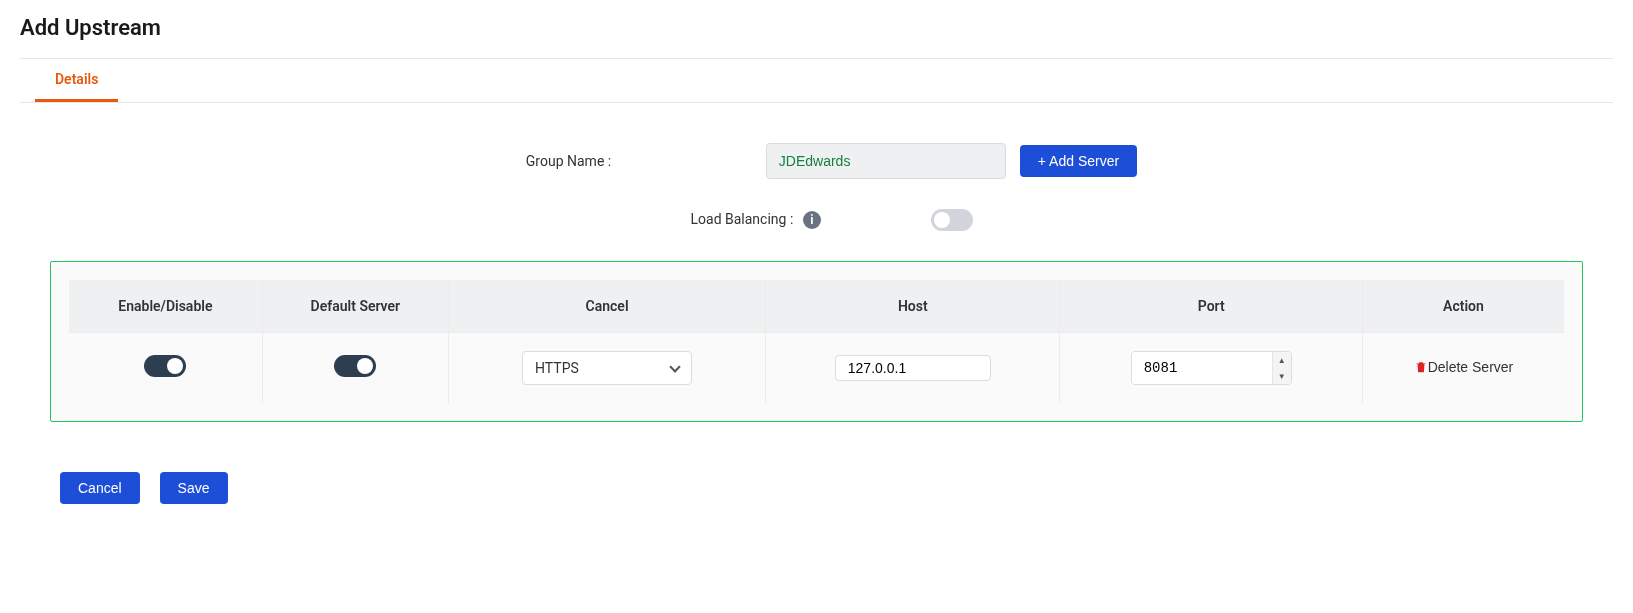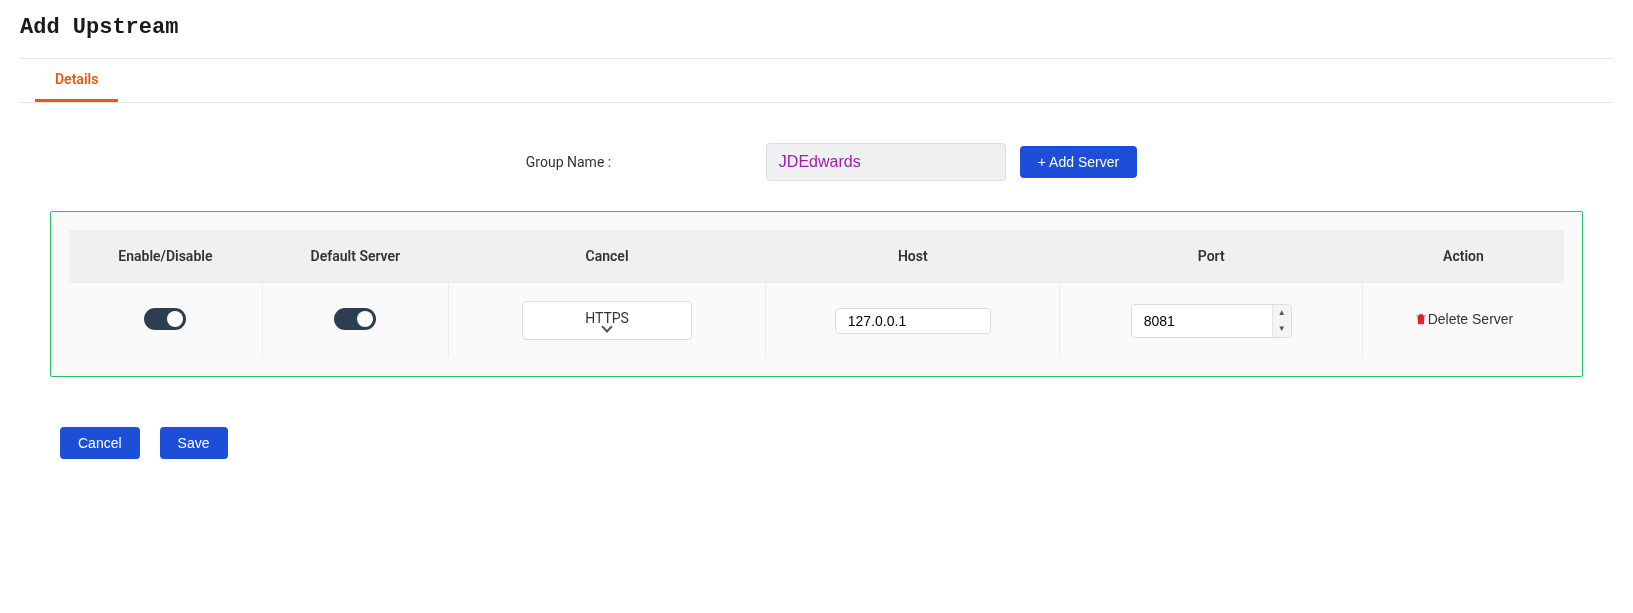--- a/index.html
+++ b/index.html
@@ -10,21 +10,20 @@
 body {
   font-family: -apple-system, BlinkMacSystemFont, "Segoe UI", Roboto, Helvetica, Arial, sans-serif;
   background: #ffffff;
   color: #1a1a1a;
   padding: 15px 20px;
 }
 .page-title {
   font-size: 22px;
   font-weight: 600;
   margin-bottom: 18px;
-  font-family: Liberation Mono, monospace;
 }
 .divider {
   border: none;
   border-top: 1px solid #e5e5e5;
   margin-bottom: 0;
 }
 .tabs {
   display: flex;
   border-bottom: 1px solid #e5e5e5;
   margin-bottom: 40px;
@@ -56,22 +55,22 @@
   width: 240px;
   font-size: 14px;
   color: #333;
 }
 .text-input {
   width: 240px;
   padding: 9px 12px;
   border: 1px solid #dcdcdc;
   background: #eef0f2;
   border-radius: 4px;
-  font-size: 16px;
-  color: #a21caf;
+  font-size: 14px;
+  color: #15803d;
 }
 .btn {
   padding: 8px 18px;
   border-radius: 4px;
   border: none;
   font-size: 14px;
   font-weight: 500;
   cursor: pointer;
 }
 .btn-primary {
@@ -157,21 +156,20 @@
   align-items: center;
   width: 170px;
   padding: 8px 12px;
   border: 1px solid #dcdcdc;
   border-radius: 4px;
   background: #fff;
   font-size: 14px;
   color: #333;
   cursor: pointer;
   justify-content: space-between;
-  flex-direction: column;
 }
 .chevron-down {
   display: inline-block;
   width: 8px;
   height: 8px;
   border-right: 2px solid #555;
   border-bottom: 2px solid #555;
   transform: rotate(45deg);
   margin-top: -3px;
 }
@@ -191,20 +189,21 @@
   border-radius: 4px;
   overflow: hidden;
   background: #fff;
 }
 .port-input {
   width: 140px;
   padding: 8px 12px;
   border: none;
   font-size: 14px;
   outline: none;
+  font-family: Liberation Mono, monospace;
 }
 .stepper {
   display: flex;
   flex-direction: column;
   border-left: 1px solid #e5e5e5;
   background: #f3f4f6;
 }
 .stepper button {
   border: none;
   background: transparent;
@@ -249,20 +248,29 @@
 </div>
 
 <div class="form-area">
 
   <div class="form-row">
     <label class="form-label">Group Name :</label>
     <input type="text" class="text-input" value="JDEdwards" style="">
     <button class="btn btn-primary add-server-btn">+ Add Server</button>
   </div>
 
+  <div class="form-row">
+    <label class="form-label">
+      <span>Load Balancing :</span>
+      <span class="info-icon">i</span>
+    </label>
+    <div class="toggle">
+      <div class="knob"></div>
+    </div>
+  </div>
 
 </div>
 
 <div class="table-wrap">
   <table>
     <thead>
       <tr>
         <th>Enable/Disable</th>
         <th>Default Server</th>
         <th>Cancel</th>

